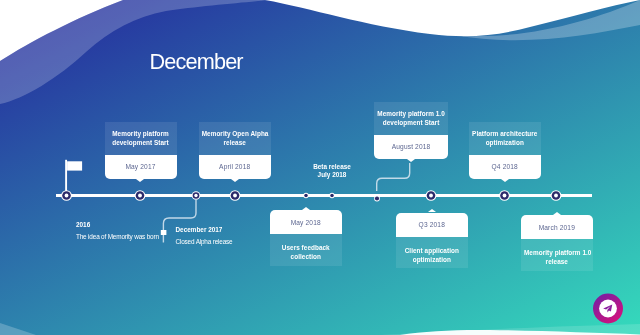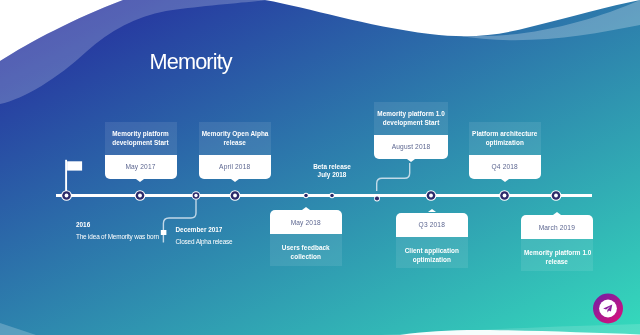--- a/index.html
+++ b/index.html
@@ -64,21 +64,21 @@
       <path d="M640,324 C560,326 470,330 380,335 L640,335 Z" fill="#ffffff" opacity="0.14"></path>
     </g>
     <g>
       <path d="M400,335 C425,331 455,329.6 490,330 C540,330.6 595,333 640,334.4 L640,335 Z" fill="#ffffff" opacity="0.95"></path>
     </g>
     <g>
       <path d="M640,0 C590,22 520,41 455,35 C520,47 585,36 640,25 Z" fill="#ffffff" opacity="0.26"></path>
     </g>
   </svg>
 
-  <div class="abs" id="title">Memority</div>
+  <div class="abs" id="title">December</div>
 
   <div class="card top" style="left:104.5px;top:122px;width:72px">
     <div class="tint">Memority platform<br>development Start</div>
     <div class="white">May 2017</div>
   </div>
   <div class="card top" style="left:198.7px;top:122px;width:72px">
     <div class="tint">Memority Open Alpha<br>release</div>
     <div class="white">April 2018</div>
   </div>
   <div class="card top" style="left:374.3px;top:102px;width:73.5px">

